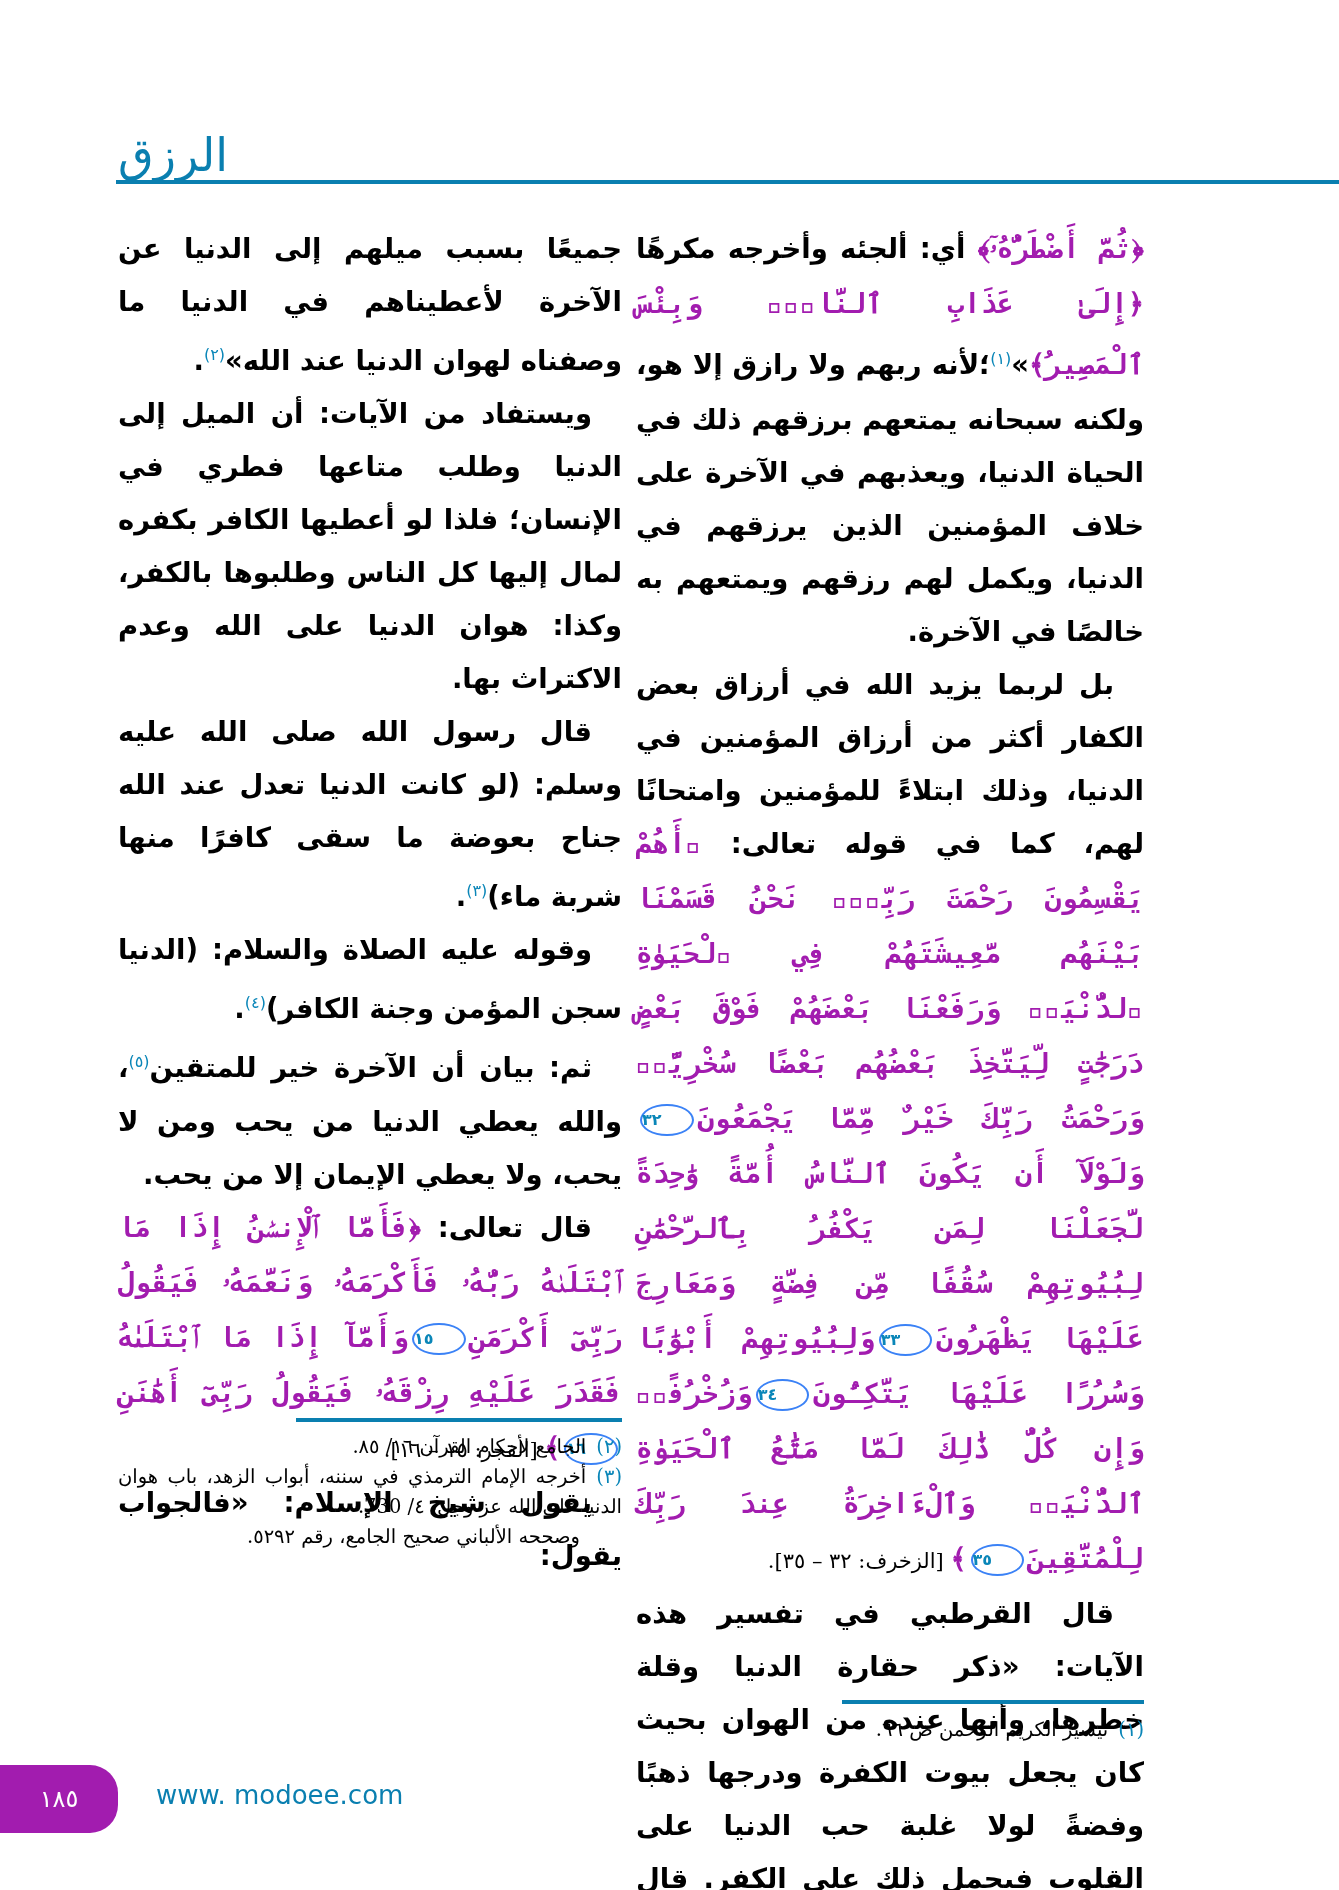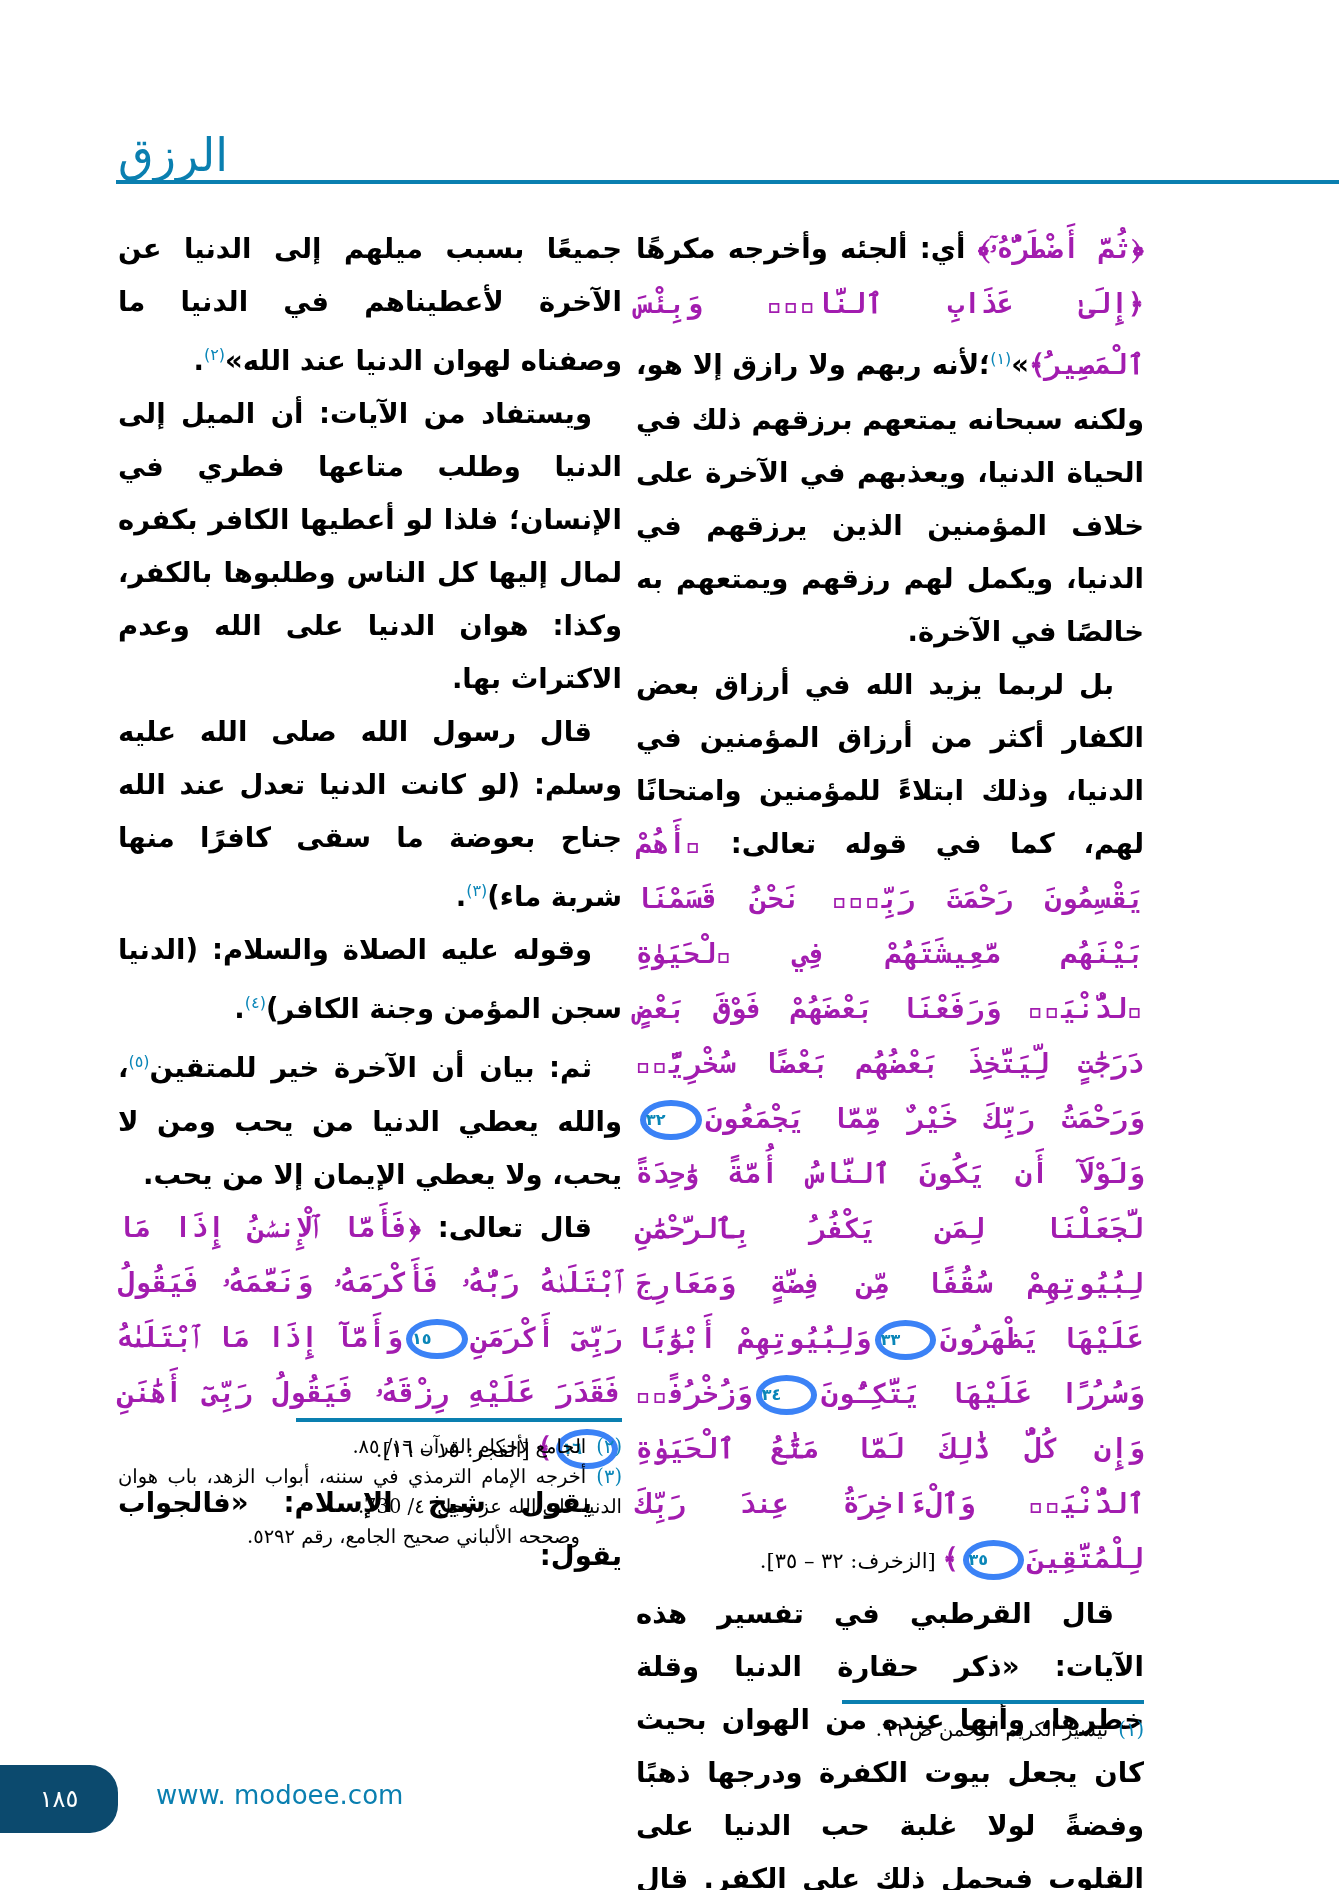--- a/index.html
+++ b/index.html
@@ -8,33 +8,33 @@
   .header-title { position:absolute; left:118px; top:128px; font-family:"DejaVu Serif", serif;
          font-size:46px; color:#0a7fb0; direction:rtl; }
   .header-rule { position:absolute; left:116px; top:180px; width:1223px; height:4px; background:#0a7fb0; }
   .col { position:absolute; direction:rtl; text-align:justify; text-align-last:right; }
   .col-right { left:636px; width:508px; top:222px; }
   .col-left { left:118px; width:504px; top:222px; }
   .p { font-weight:bold; font-size:27.5px; line-height:53px; margin:0; }
   .p.indent { text-indent:30px; }
   .q { color:#a21caf; font-family:Liberation Mono, monospace; font-weight:bold; }
   .fnref { color:#0a86b8; font-size:16px; vertical-align:super; font-weight:normal; }
-  .ayah-marker { display:inline-block; color:#0a86b8; border:6px solid #3b82f6; border-radius:50%;
+  .ayah-marker { display:inline-block; color:#0a86b8; border:2px solid #3b82f6; border-radius:50%;
          min-width:28px; height:28px; line-height:28px; font-size:16px; text-align:center; margin:0 4px; vertical-align:middle; }
   .ref { font-weight:normal; font-size:21px; font-family:"DejaVu Serif", serif; line-height:46px; }
   .fn-rule { position:absolute; height:4px; background:#0a7fb0; }
   .fn-rule-right { left:842px; width:302px; top:1700px; }
   .fn-rule-left { left:296px; width:326px; top:1418px; }
   .footnotes { position:absolute; direction:rtl; font-family:"DejaVu Serif", serif; font-size:19.5px; line-height:30px; }
   .fn-right { left:636px; width:508px; top:1715px; }
   .fn-left { left:118px; width:504px; top:1432px; }
   .fn { margin:0; text-align:justify; text-align-last:right; }
   .fn .num { color:#0a86b8; margin-left:10px; }
   .fn.cont { padding-right:42px; }
-  .page-badge { position:absolute; left:0; top:1765px; width:118px; height:68px; background:#0c4a6e;
+  .page-badge { position:absolute; left:0; top:1765px; width:118px; height:68px; background:#a21caf;
          border-radius:0 28px 28px 0; color:#ffffff; font-size:24px; text-align:center; line-height:68px; }
   .site { position:absolute; left:156px; top:1780px; color:#0a7fb0; font-size:26px; font-family:"DejaVu Sans", sans-serif; }
 </style>
 </head>
 <body>
 
 <div class="header-title">الرزق</div>
 <div class="header-rule"></div>
 
 <div class="col col-right" id="col-right">

